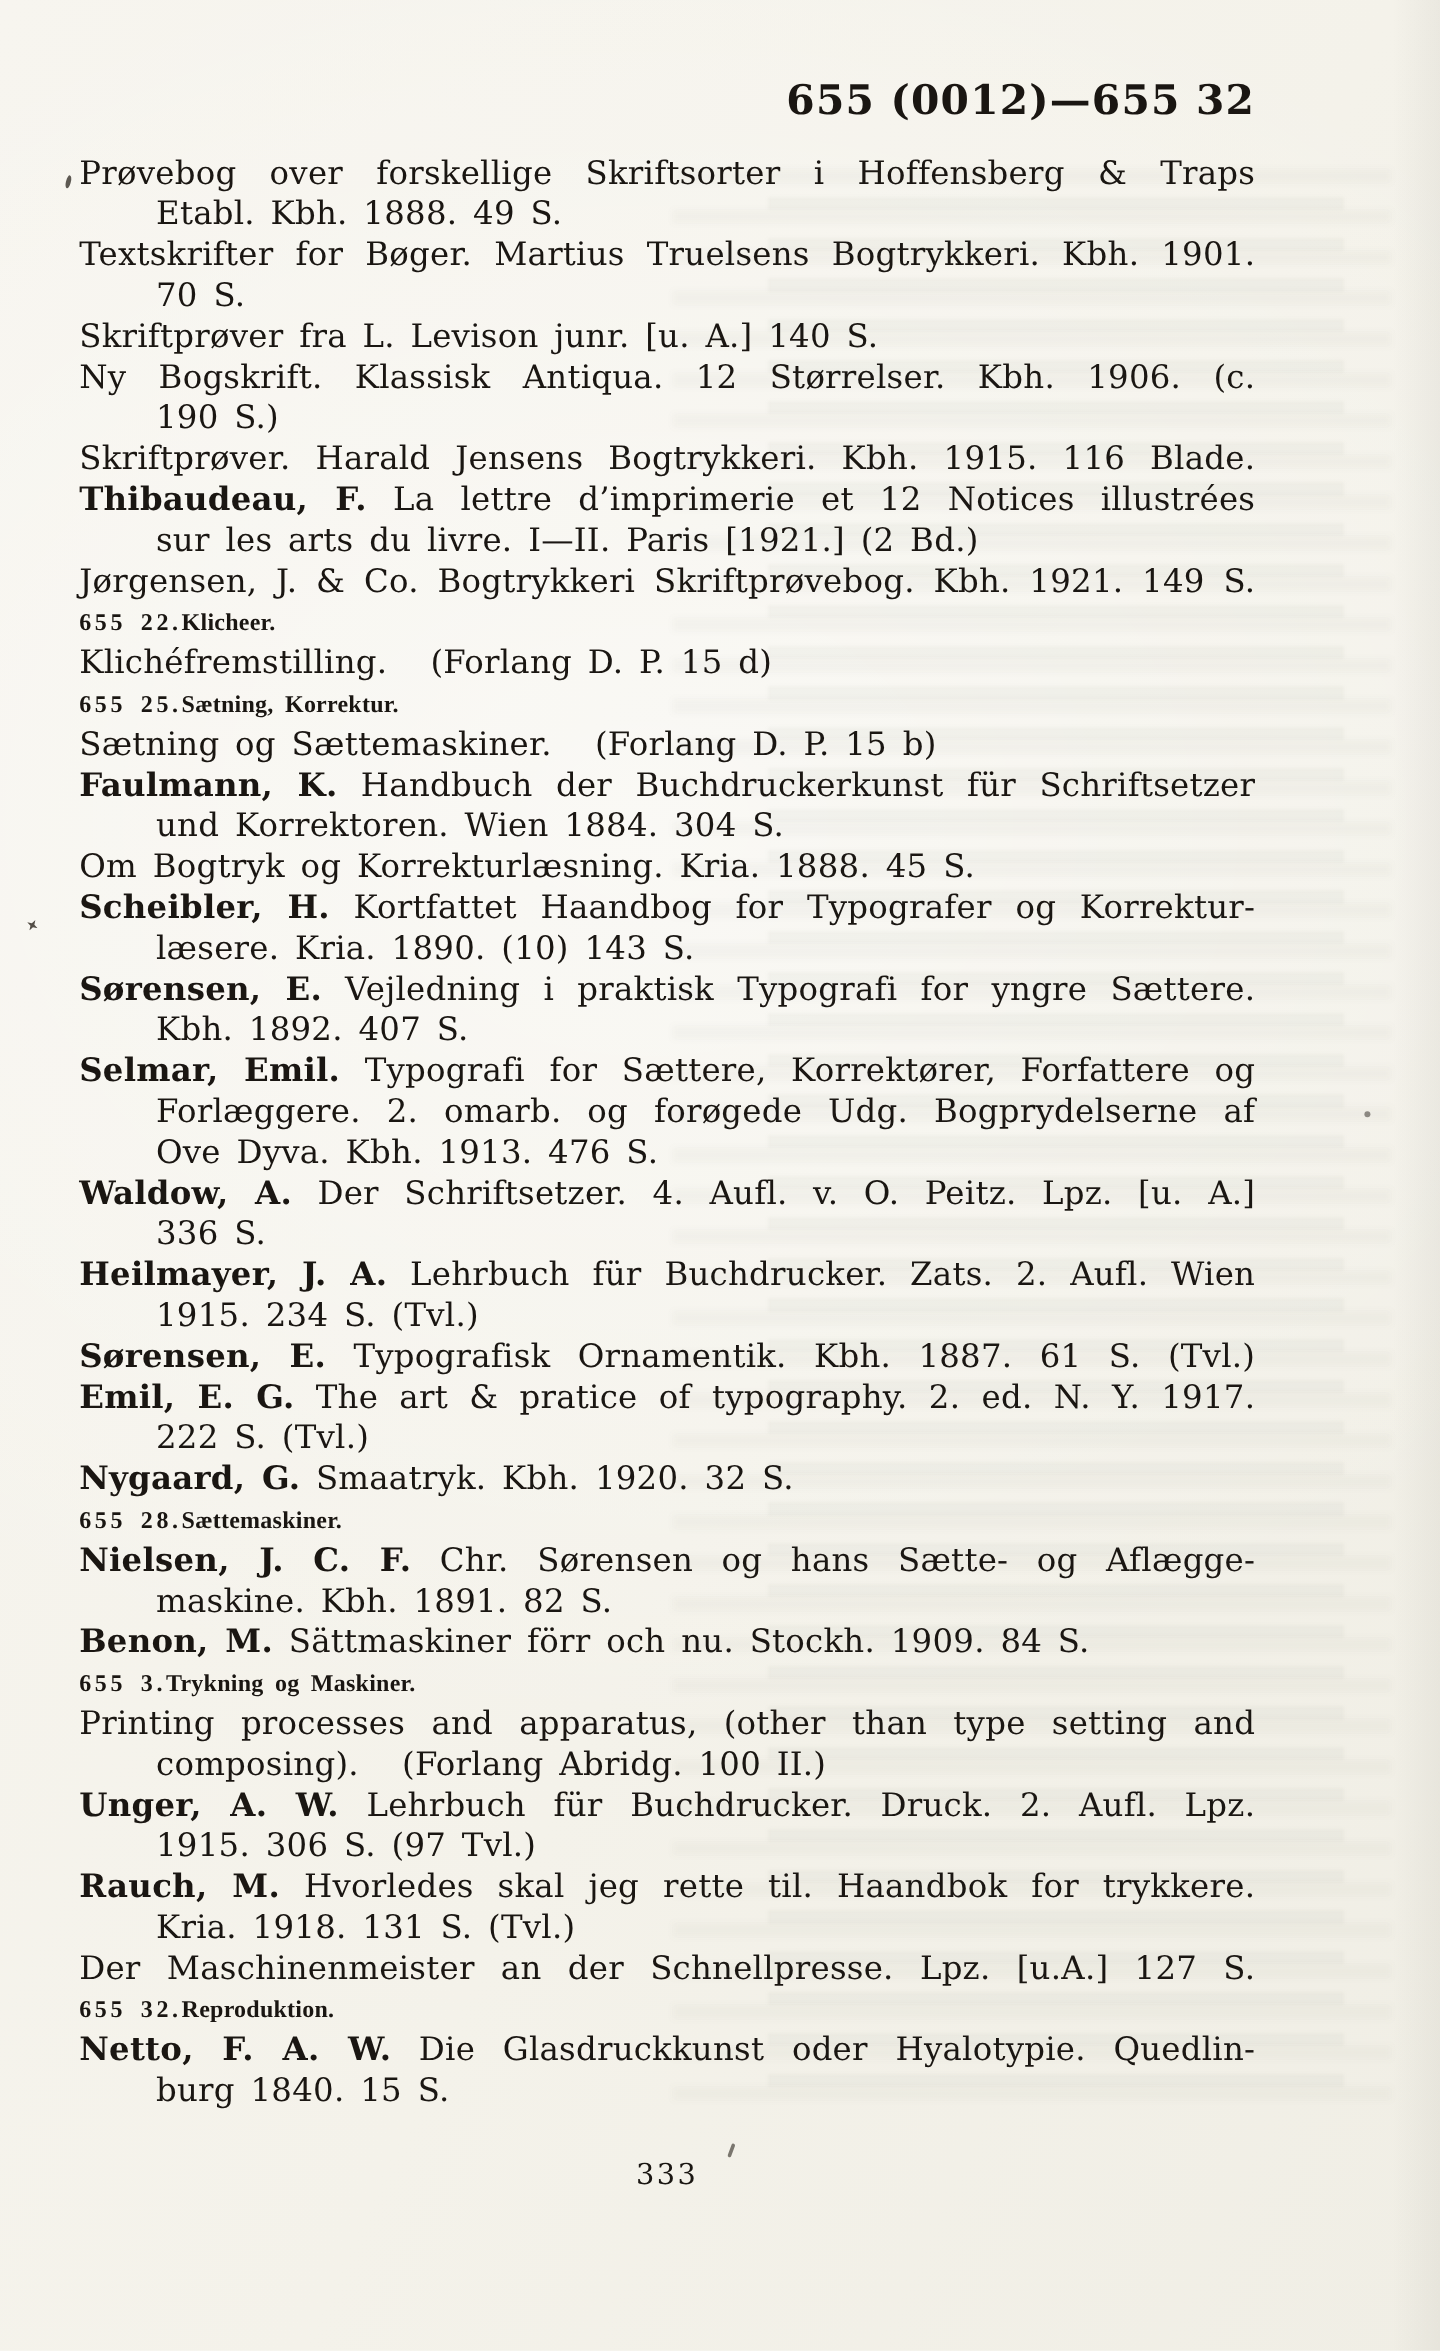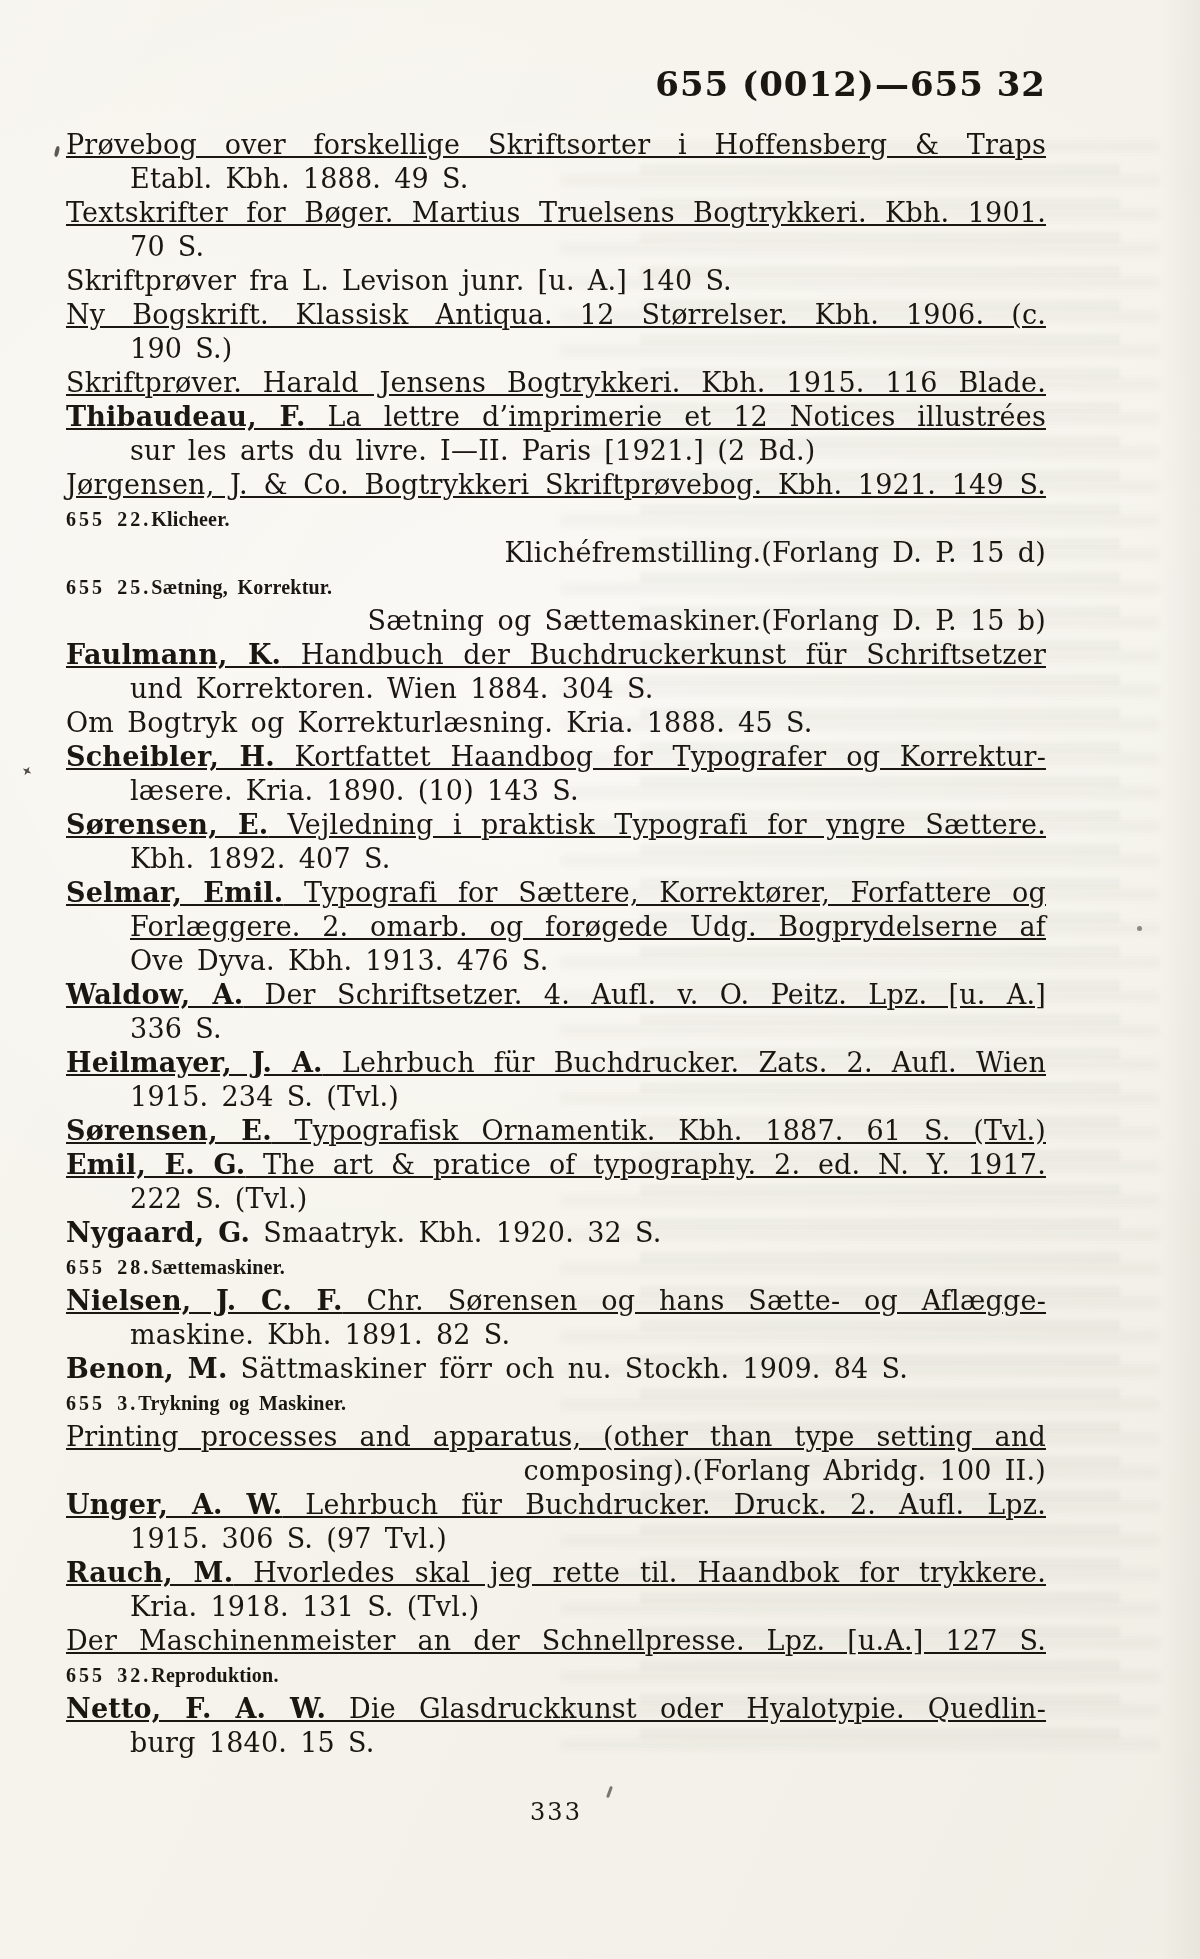--- a/index.html
+++ b/index.html
@@ -40,23 +40,23 @@
     font-size:34px;font-weight:bold;letter-spacing:1px;
     white-space:nowrap;
     margin-left:40px;
   }
   #body-block{
     position:absolute;left:66px;top:128px;width:980px;
     font-size:27px;letter-spacing:.2px;word-spacing:.16em;
   }
   .line{line-height:34px;height:34px;white-space:nowrap;}
   .line.ind{margin-left:64px;}
-  .line.jst{white-space:normal;text-align:justify;text-align-last:justify;text-decoration:underline;}
+  .line.jst{white-space:normal;text-align:justify;text-align-last:justify;}
   .lead{font-weight:bold;}
-  .line.split{display:flex;justify-content:flex-end;white-space:nowrap;}
+  .line.split{display:flex;justify-content:flex-start;white-space:nowrap;gap:36px;}
   .section-row{
     display:flex;justify-content:flex-start;
     font-weight:bold;font-size:20px;line-height:34px;height:34px;font-family:Liberation Serif, serif;
   }
   .section-row .code{letter-spacing:3px;}
   .page-number{
     position:absolute;top:1798px;left:66px;width:980px;
     text-align:center;font-size:24px;letter-spacing:2px;
   }
   

